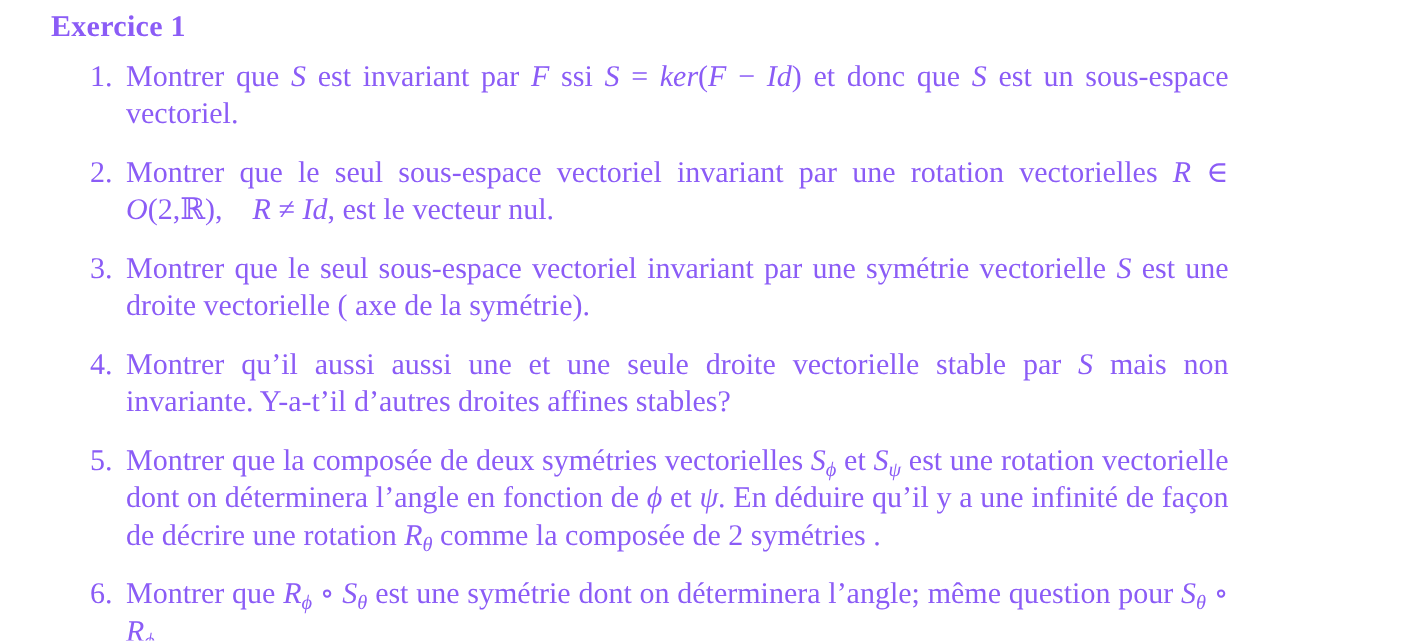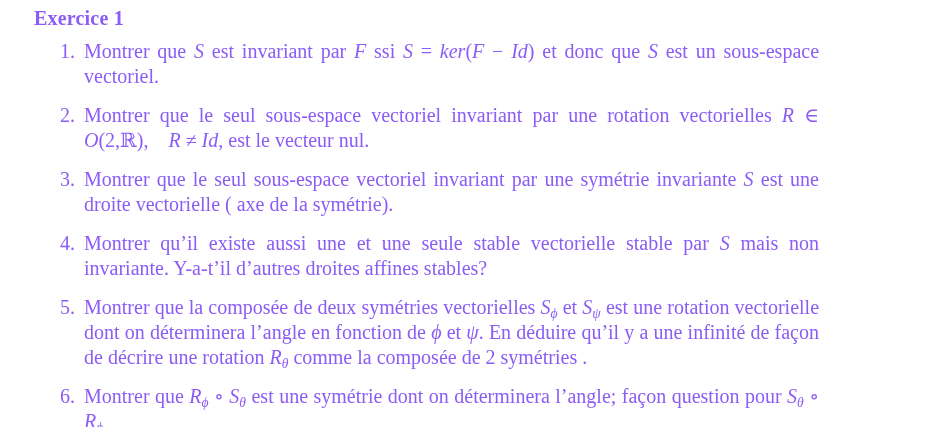--- a/index.html
+++ b/index.html
@@ -38,31 +38,31 @@
     <span class="content"><span>Montrer que </span><span class="it">S</span><span> est invariant par </span><span class="it">F</span><span> ssi </span><span class="it">S</span><span> = </span><span class="it">ker</span><span>(</span><span class="it">F</span><span> − </span><span class="it">Id</span><span>) et donc que </span><span class="it">S</span><span> est un sous-espace vectoriel.</span></span>
   </div>
 
   <div class="item">
     <span class="num">2.</span>
     <span class="content"><span>Montrer que le seul sous-espace vectoriel invariant par une rotation vectorielles </span><span class="it">R</span><span> ∈ </span><span class="it">O</span><span>(2,ℝ),</span><span> </span><span class="it">R</span><span> ≠ </span><span class="it">Id</span><span>, est le vecteur nul.</span></span>
   </div>
 
   <div class="item">
     <span class="num">3.</span>
-    <span class="content"><span>Montrer que le seul sous-espace vectoriel invariant par une symétrie invariante </span><span class="it">S</span><span> est une droite vectorielle ( axe de la symétrie).</span></span>
+    <span class="content"><span>Montrer que le seul sous-espace vectoriel invariant par une symétrie vectorielle </span><span class="it">S</span><span> est une droite vectorielle ( axe de la symétrie).</span></span>
   </div>
 
   <div class="item">
     <span class="num">4.</span>
-    <span class="content"><span>Montrer qu’il existe aussi une et une seule stable vectorielle stable par </span><span class="it">S</span><span> mais non invariante. Y-a-t’il d’autres droites affines stables?</span></span>
+    <span class="content"><span>Montrer qu’il aussi aussi une et une seule droite vectorielle stable par </span><span class="it">S</span><span> mais non invariante. Y-a-t’il d’autres droites affines stables?</span></span>
   </div>
 
   <div class="item">
     <span class="num">5.</span>
     <span class="content"><span>Montrer que la composée de deux symétries vectorielles </span><span class="it">S</span><span class="it sub">ϕ</span><span> et </span><span class="it">S</span><span class="it sub">ψ</span><span> est une rotation vectorielle dont on déterminera l’angle en fonction de </span><span class="it">ϕ</span><span> et </span><span class="it">ψ</span><span>. En déduire qu’il y a une infinité de façon de décrire une rotation </span><span class="it">R</span><span class="it sub">θ</span><span> comme la composée de 2 symétries .</span></span>
   </div>
 
   <div class="item">
     <span class="num">6.</span>
-    <span class="content"><span>Montrer que </span><span class="it">R</span><span class="it sub">ϕ</span><span> ∘ </span><span class="it">S</span><span class="it sub">θ</span><span> est une symétrie dont on déterminera l’angle; façon question pour </span><span class="it">S</span><span class="it sub">θ</span><span> ∘ </span><span class="it">R</span><span class="it sub">ϕ</span></span>
+    <span class="content"><span>Montrer que </span><span class="it">R</span><span class="it sub">ϕ</span><span> ∘ </span><span class="it">S</span><span class="it sub">θ</span><span> est une symétrie dont on déterminera l’angle; même question pour </span><span class="it">S</span><span class="it sub">θ</span><span> ∘ </span><span class="it">R</span><span class="it sub">ϕ</span></span>
   </div>
 </div>
 </div>
 
 </body></html>

